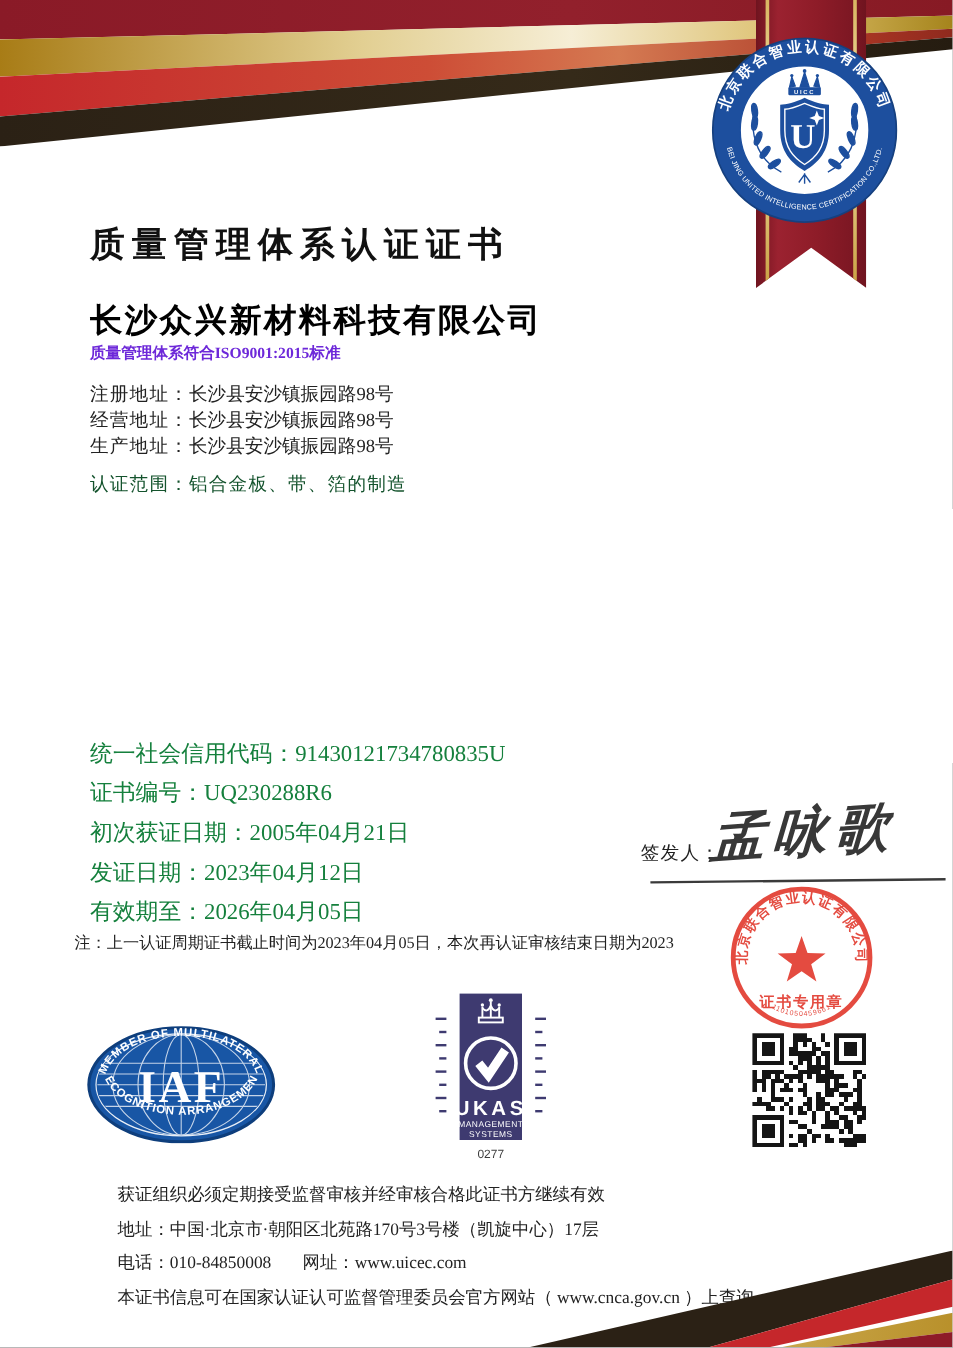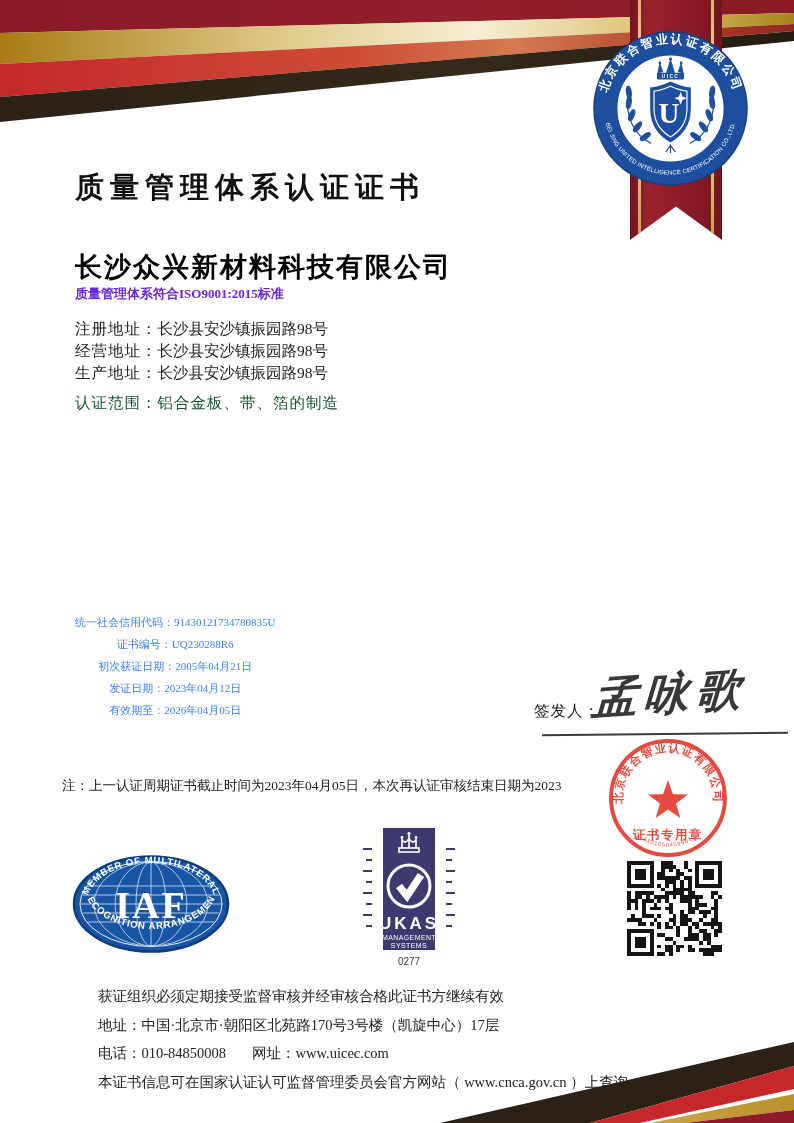--- a/index.html
+++ b/index.html
@@ -20,28 +20,28 @@
     clip-path:polygon(0 97px,794px 31px,794px 41px,0 122px);}
   
   .ribbon{position:absolute;left:630px;top:0;width:92px;height:240px;z-index:3;
     background:linear-gradient(to right,#6f141f,#9b2230 20%,#8e1c28 55%,#7c1723 88%,#6f141f);
     clip-path:polygon(0 0,100% 0,100% 100%,50% 86%,0 100%);}
   .ribbon .pin{position:absolute;top:0;bottom:0;width:3px;
     background:linear-gradient(to bottom,#d9b662,#f0e0a8 40%,#caa243);}
   .pin.l{left:8px}.pin.r{right:8px}
   .seal{position:absolute;left:593px;top:31px;width:155px;height:155px;z-index:4;}
   
-  .title{position:absolute;left:75px;top:168px;font-size:29px;font-weight:bold;
+  .title{position:absolute;left:75px;top:184px;font-size:29px;font-weight:bold;
     letter-spacing:6px;color:#111;font-family:Liberation Mono, monospace;}
   .company{position:absolute;left:75px;top:249px;font-size:27px;font-weight:bold;letter-spacing:2px;color:#000;}
   .standard{position:absolute;left:75px;top:285px;font-size:13px;font-weight:bold;color:#6d28d9;}
   .addr{position:absolute;left:75px;top:318px;font-size:15.5px;line-height:22px;color:#222;}
   .addr .lbl{letter-spacing:1px;}
   .scope{position:absolute;left:75px;top:393px;font-size:15.5px;color:#14532d;letter-spacing:1px;}
-  .details{position:absolute;left:75px;top:615px;font-size:11px;color:#3b82f6;text-align:center;}
+  .details{position:absolute;left:75px;top:615px;font-size:19px;color:#15803d;}
   .details div{margin-bottom:7px;}
   .signer{position:absolute;left:502px;top:701px;font-size:15.5px;color:#222;letter-spacing:1px;margin-left:32px;}
   .sig{position:absolute;left:548px;top:664px;width:244px;text-align:center;z-index:2;
     font-size:45px;font-weight:bold;font-style:italic;color:#383838;letter-spacing:7px;
     transform:rotate(-4deg) skewX(-7deg);}
   .sig-line{position:absolute;left:542px;top:733px;width:246px;height:2px;background:#3a3a3a;
     transform:rotate(-0.6deg);}
   .note{position:absolute;left:62px;top:739px;width:570px;font-size:13.5px;line-height:21px;color:#222;margin-top:36px;}
   .stamp{position:absolute;left:606px;top:736px;width:124px;height:124px;z-index:5;opacity:.92;}
   

